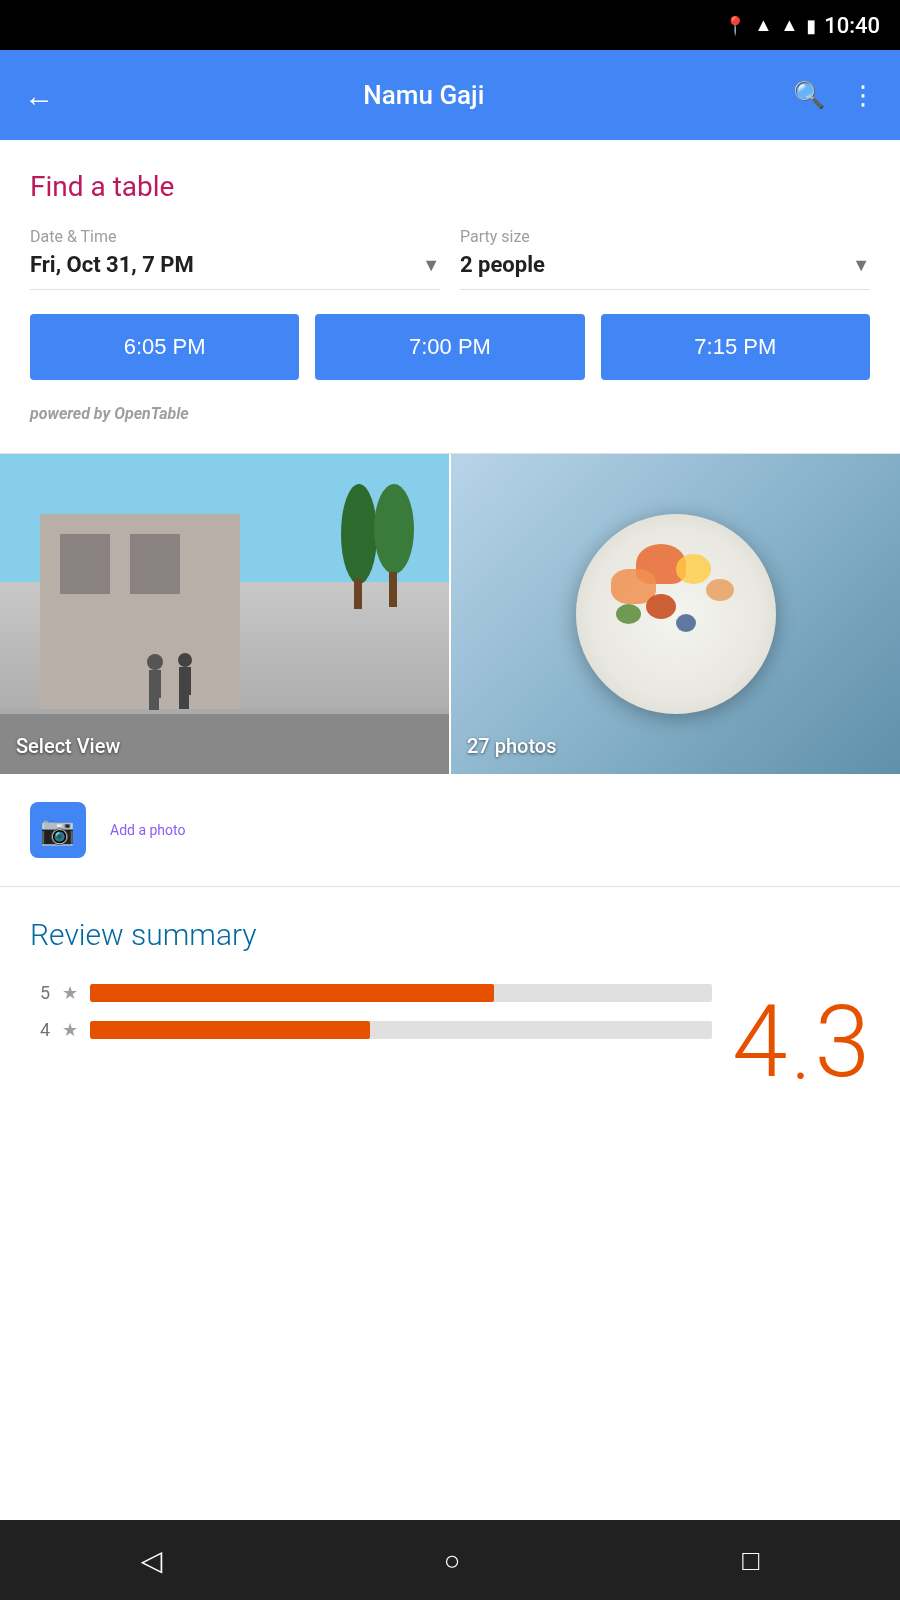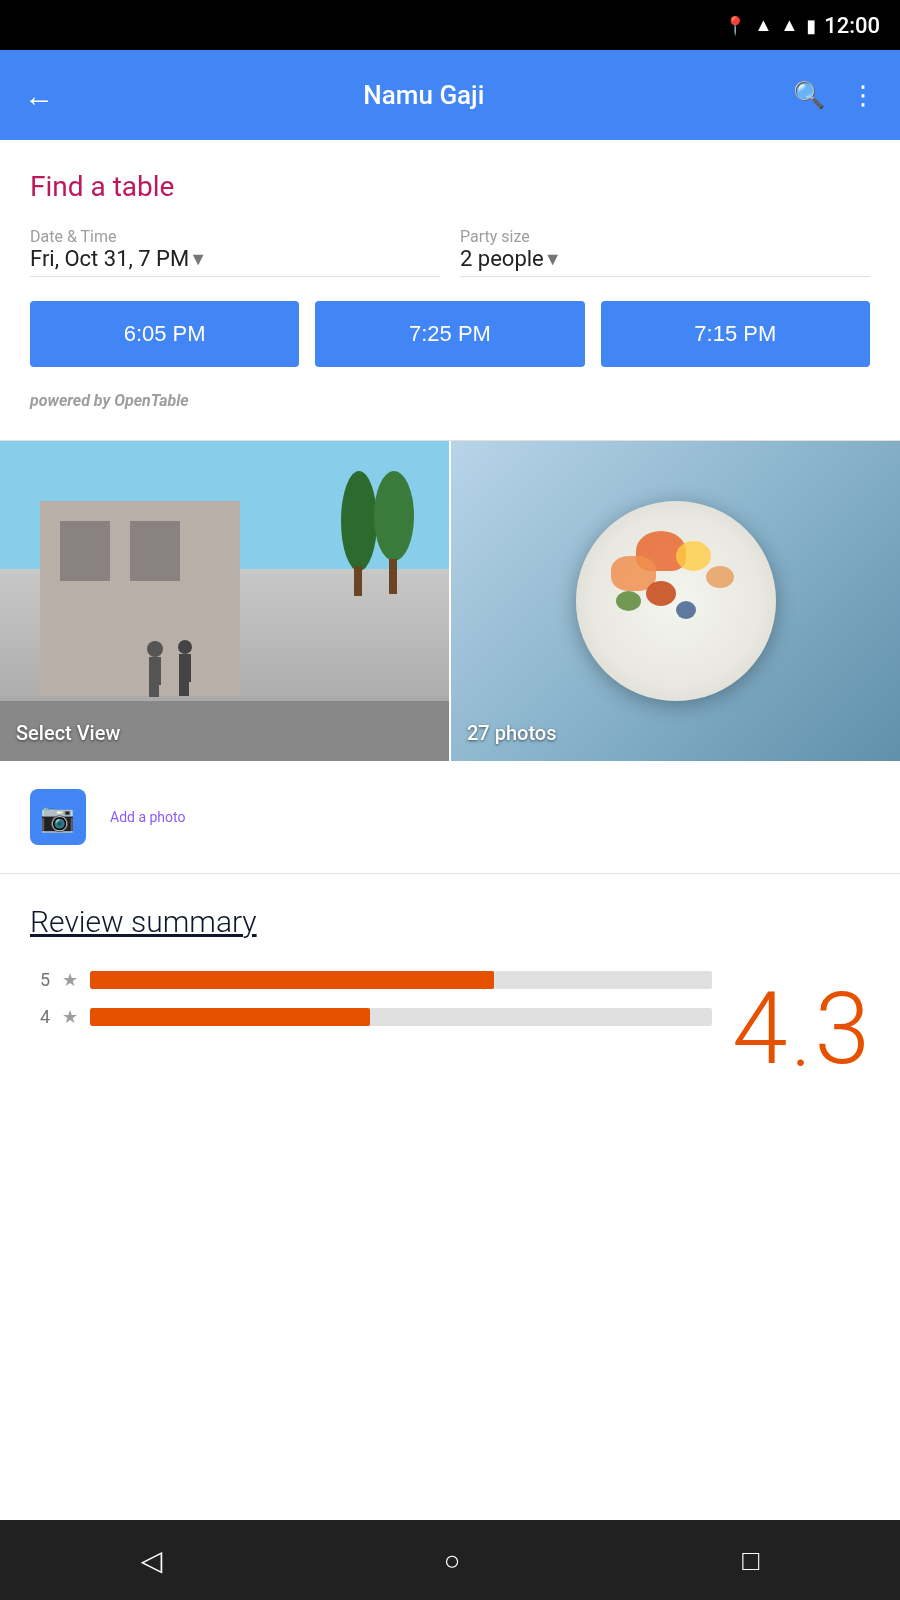--- a/index.html
+++ b/index.html
@@ -88,29 +88,31 @@
       display: flex;
       gap: 20px;
       margin-bottom: 24px;
     }
     .selector-group {
       flex: 1;
     }
     .selector-label {
       font-size: 16px;
       color: #9E9E9E;
+      margin-bottom: 6px;
     }
     .selector-value {
       display: flex;
       align-items: center;
+      justify-content: space-between;
       font-size: 22px;
       color: #212121;
-      font-weight: 400;
+      font-weight: 700;
       border-bottom: 1px solid #E0E0E0;
-      padding-bottom: 5px;
+      padding-bottom: 12px;
       cursor: pointer;
     }
     .selector-arrow {
       color: #757575;
       font-size: 18px;
     }
 
     .available-label {
       font-size: 17px;
       color: #9E9E9E;
@@ -263,24 +265,23 @@
       font-size: 14px;
       color: #8b5cf6;
     }
 
     
     .review-section {
       padding: 30px 30px 20px 30px;
     }
     .review-title {
       font-size: 30px;
-      color: #0f172a;
+      color: #0369a1;
       font-weight: 300;
       margin-bottom: 30px;
-      text-decoration: underline;
     }
 
     .rating-content {
       display: flex;
       align-items: flex-start;
       gap: 20px;
     }
     .rating-bars {
       flex: 1;
     }
@@ -357,21 +358,21 @@
   </style>
 </head>
 <body>
 
 <div class="status-bar">
   <div class="status-icons">
     <span class="status-icon">📍</span>
     <span class="status-icon">▲</span>
     <span class="status-icon">▲</span>
     <span class="status-icon">▮</span>
-    <span class="status-time">12:00</span>
+    <span class="status-time">10:40</span>
   </div>
 </div>
 
 <div class="app-bar">
   <span class="app-bar-back">←</span>
   <span class="app-bar-title">Namu Gaji</span>
   <div class="app-bar-icons">
     <span class="app-bar-icon">🔍</span>
     <span class="app-bar-icon">⋮</span>
   </div>
@@ -395,21 +396,21 @@
         <div class="selector-value">
           <span>2 people</span>
           <span class="selector-arrow">▼</span>
         </div>
       </div>
     </div>
 
 
     <div class="time-buttons">
       <button class="time-button">6:05 PM</button>
-      <button class="time-button">7:25 PM</button>
+      <button class="time-button">7:00 PM</button>
       <button class="time-button">7:15 PM</button>
     </div>
 
     <div class="powered-by">powered by OpenTable</div>
   </div>
 
   <div class="divider"></div>
 
   <div class="photos-section">
 

